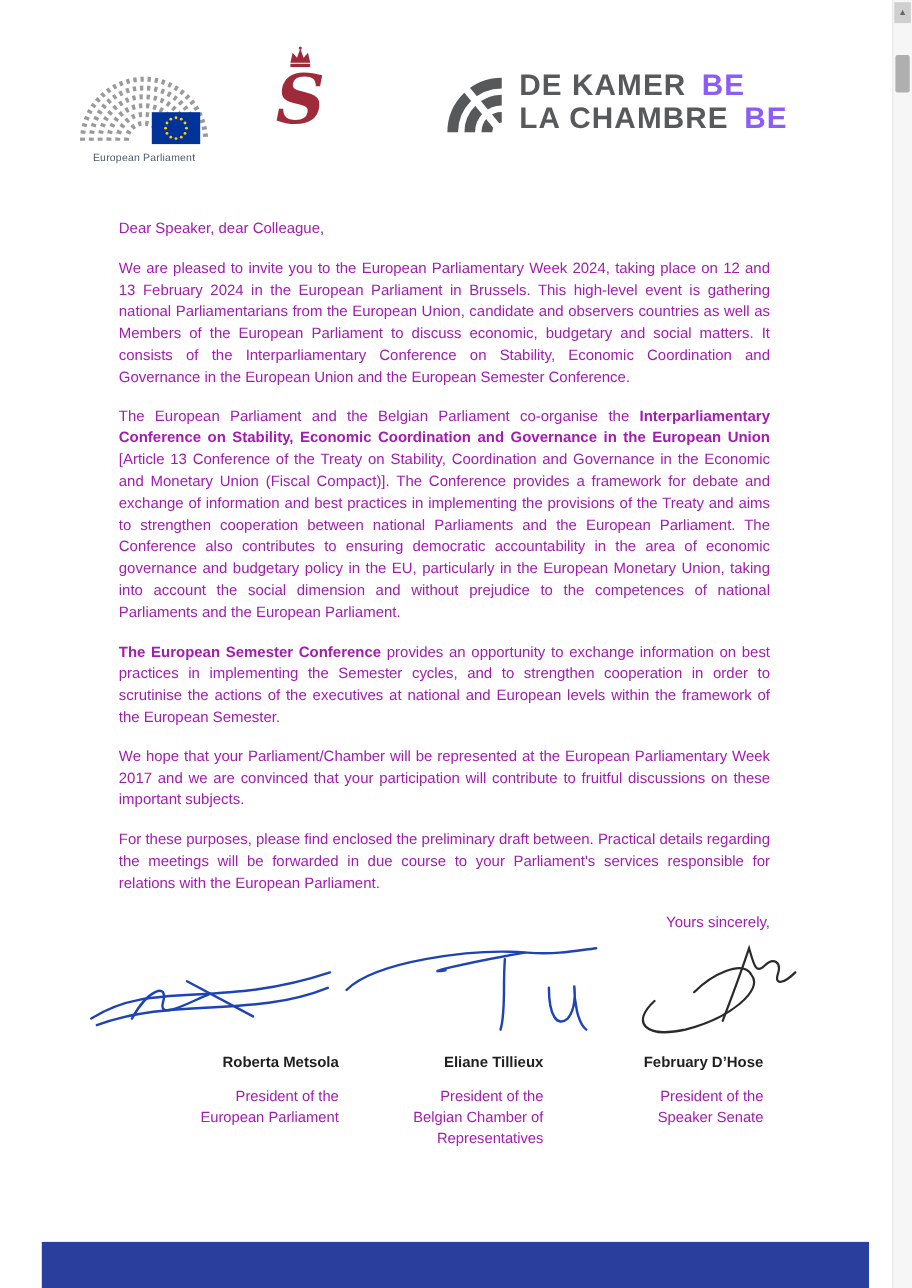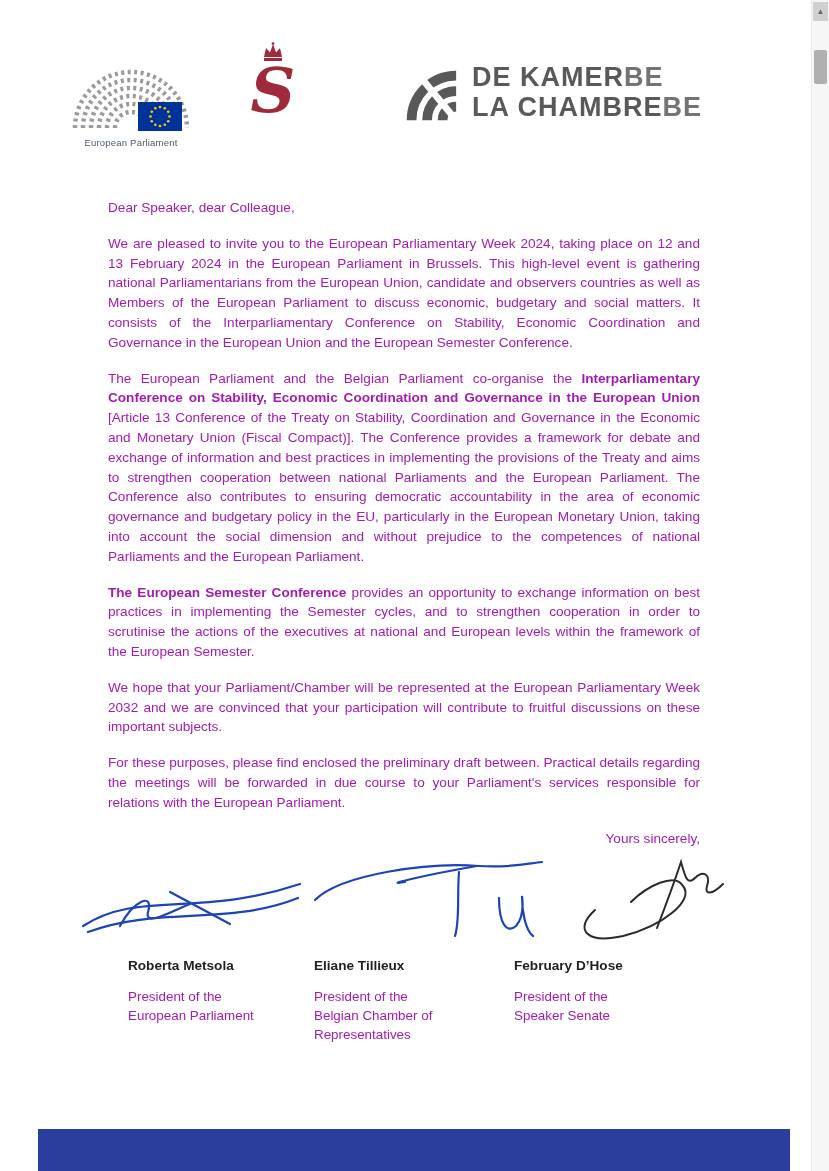--- a/index.html
+++ b/index.html
@@ -12,40 +12,40 @@
   
   .header { position:relative; height:150px; margin-top:42px; }
   .ep-logo { position:absolute; left:70px; top:8px; width:122px; text-align:center; }
   .ep-caption { font-size:9.5px; color:#4a5a6a; margin-top:1px; letter-spacing:.2px; }
   .senate-logo { position:absolute; left:238px; top:0; width:70px; text-align:center; color:#9e2a3a; }
   .senate-crown { display:block; margin:0 auto 0; }
   .senate-s { font-family:"DejaVu Serif","Liberation Serif",serif; font-style:italic; font-weight:bold;
               font-size:62px; line-height:.95; }
   .chamber-logo { position:absolute; left:398px; top:20px; display:flex; align-items:center; gap:12px; }
   .chamber-text { font-weight:bold; font-size:27px; line-height:1.1; color:#58595b; letter-spacing:1px; white-space:nowrap; }
-  .chamber-suffix { color:#737373; }
+  .chamber-suffix { color:#8b5cf6; margin-left:14px; }
 
   
   .letter { width:592px; margin:6px 0 0 108px; font-size:13.6px; line-height:19.8px;
             text-align:justify; color:#a21caf; }
   .letter p { margin:0 0 16px 0; }
   .letter .salutation { text-align:left; }
   .letter .closing { text-align:right; margin-bottom:8px; }
   .letter strong { font-weight:bold; }
 
   
   .signatures-row { display:flex; align-items:flex-end; margin-top:4px; height:92px; }
   .sig { flex:0 0 auto; }
   .sig-metsola  { margin-left:78px; }
   .sig-tillieux { margin-left:6px; }
   .sig-dhose    { margin-left:14px; }
 
   
   .signatories-row { display:flex; margin-top:10px; }
-  .signatory { text-align:left; }
+  .signatory { text-align:right; }
   .signatory .name { font-weight:bold; font-size:13.6px; }
   .signatory .title { font-size:13.4px; line-height:1.4; margin-top:15px; color:#a21caf; }
   .col-1 { width:180px; margin-left:128px; }
   .col-2 { width:180px; margin-left:6px; }
   .col-3 { width:180px; margin-left:20px; }
 
   
   .blue-bar { position:absolute; left:38px; width:752px; bottom:0; height:42px; background:#2a3f9d; }
 
   
@@ -120,21 +120,21 @@
 
   <div class="letter">
     <p class="salutation">Dear Speaker, dear Colleague,</p>
 
     <p>We are pleased to invite you to the European Parliamentary Week 2024, taking place on 12 and 13 February 2024 in the European Parliament in Brussels. This high-level event is gathering national Parliamentarians from the European Union, candidate and observers countries as well as Members of the European Parliament to discuss economic, budgetary and social matters. It consists of the Interparliamentary Conference on Stability, Economic Coordination and Governance in the European Union and the European Semester Conference.</p>
 
     <p><span>The European Parliament and the Belgian Parliament co-organise the </span><strong>Interparliamentary Conference on Stability, Economic Coordination and Governance in the European Union</strong><span> [Article 13 Conference of the Treaty on Stability, Coordination and Governance in the Economic and Monetary Union (Fiscal Compact)]. The Conference provides a framework for debate and exchange of information and best practices in implementing the provisions of the Treaty and aims to strengthen cooperation between national Parliaments and the European Parliament. The Conference also contributes to ensuring democratic accountability in the area of economic governance and budgetary policy in the EU, particularly in the European Monetary Union, taking into account the social dimension and without prejudice to the competences of national Parliaments and the European Parliament.</span></p>
 
     <p><strong>The European Semester Conference</strong><span> provides an opportunity to exchange information on best practices in implementing the Semester cycles, and to strengthen cooperation in order to scrutinise the actions of the executives at national and European levels within the framework of the European Semester.</span></p>
 
-    <p>We hope that your Parliament/Chamber will be represented at the European Parliamentary Week 2032 and we are convinced that your participation will contribute to fruitful discussions on these important subjects.</p>
+    <p>We hope that your Parliament/Chamber will be represented at the European Parliamentary Week 2017 and we are convinced that your participation will contribute to fruitful discussions on these important subjects.</p>
 
     <p>For these purposes, please find enclosed the preliminary draft between. Practical details regarding the meetings will be forwarded in due course to your Parliament's services responsible for relations with the European Parliament.</p>
 
     <p class="closing">Yours sincerely,</p>
   </div>
 
   <div class="signatures-row">
     <svg class="sig sig-metsola" width="225" height="80" viewBox="0 0 225 80">
       <g fill="none" stroke="#1d43b5" stroke-width="2.2" stroke-linecap="round">
         <path d="M5 58 C 60 22, 120 50, 222 16"></path>

